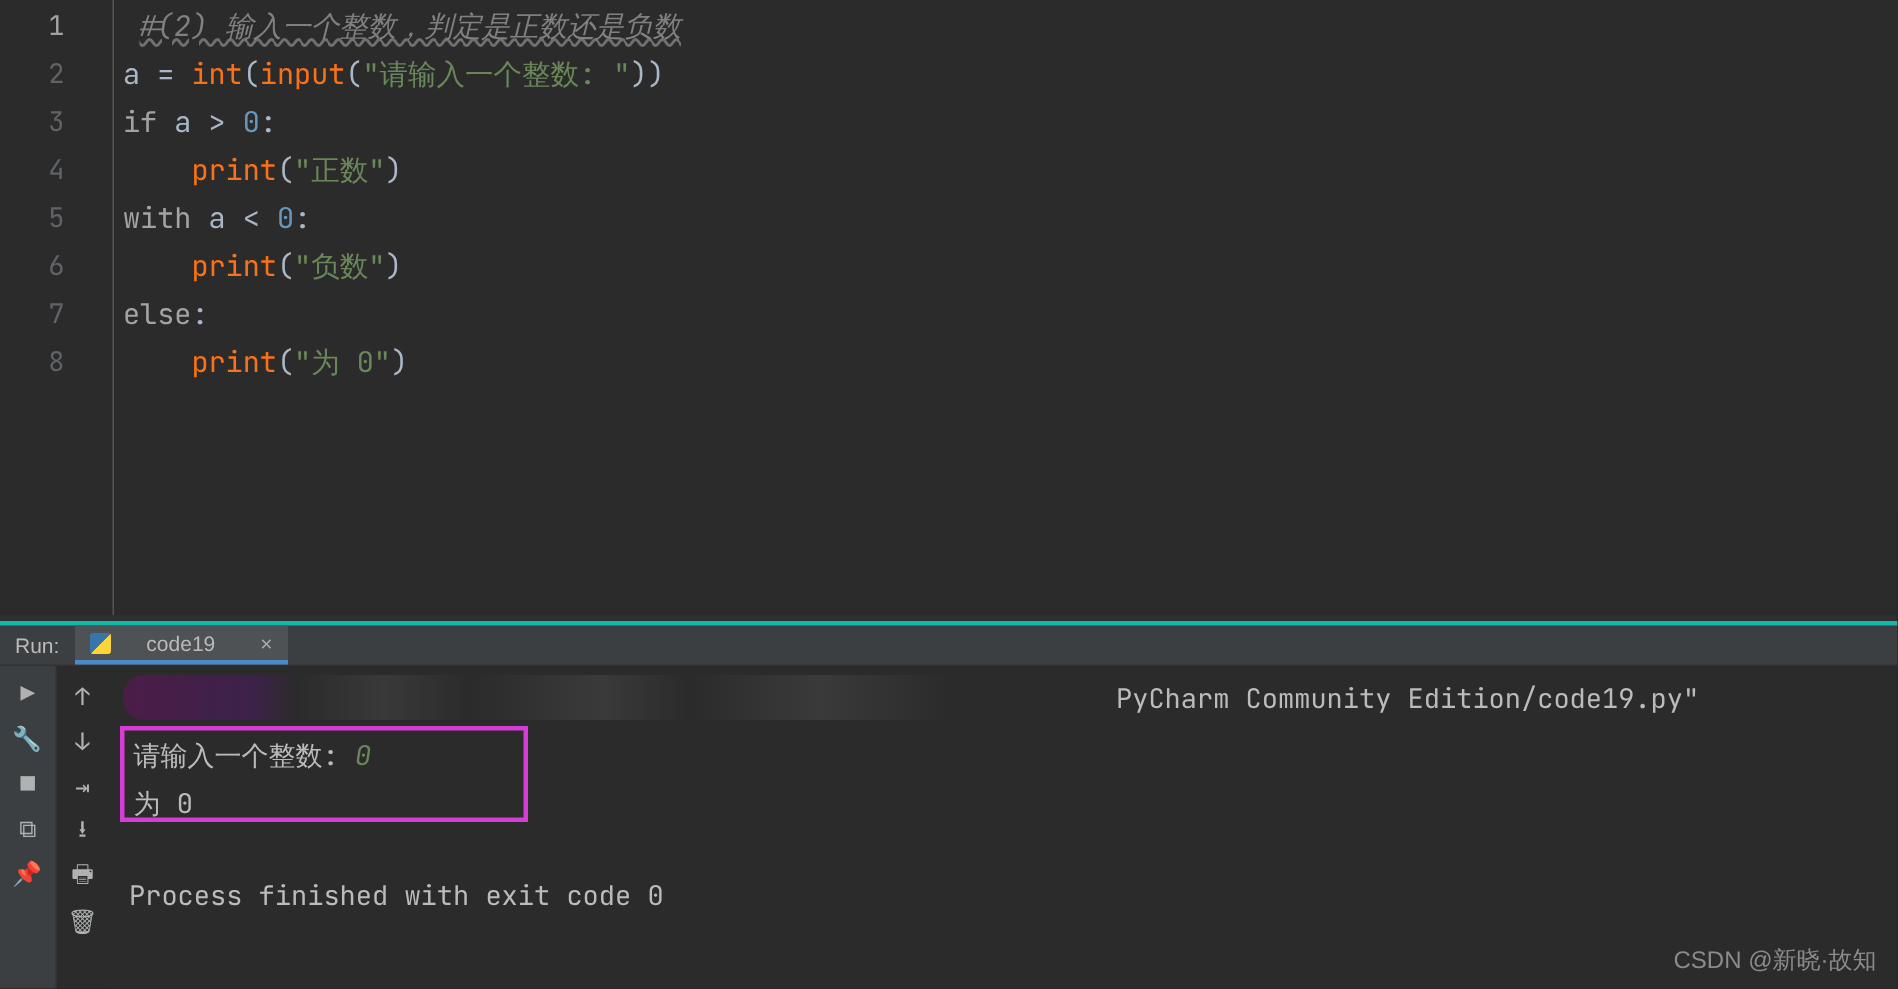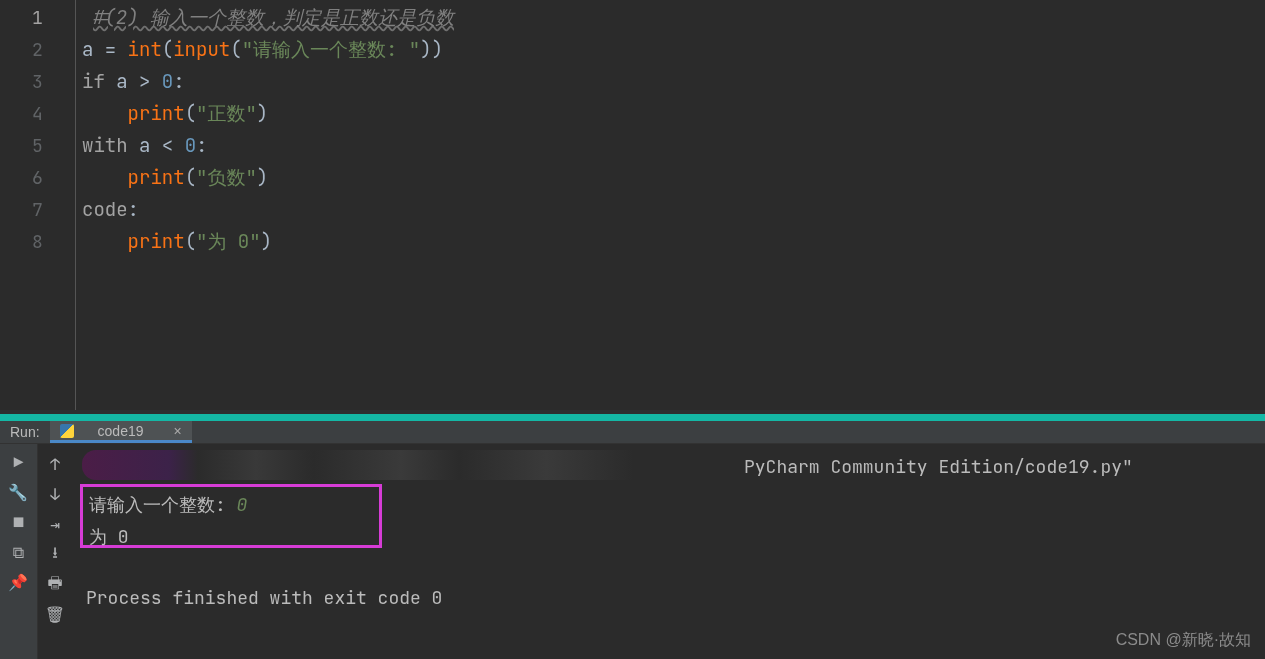--- a/index.html
+++ b/index.html
@@ -50,21 +50,21 @@
 .str { color: #6a8759; }
 .num { color: #6897bb; }
 
 .splitter { height: 4px; background: #2d2f30; }
 
 .run-bar {
   height: 30px;
   background: #3c3f41;
   display: flex;
   align-items: center;
-  border-top: 7px solid #14b8a6;
+  border-top: 3px solid #14b8a6;
   border-bottom: 1px solid #323232;
   font-family: "Segoe UI", sans-serif;
   font-size: 14px;
   color: #bbb;
 }
 .run-label { padding: 0 10px; }
 .run-tab {
   display: flex;
   align-items: center;
   background: #4e5254;
@@ -119,21 +119,21 @@
   position: absolute;
   left: 10px; top: 6px;
   width: 580px; height: 30px;
   background: linear-gradient(90deg, #4b1d47 0%, #3c2249 15%, #2b2b2b 20%, #393939 30%, #2b2b2b 40%, #3a3a3a 55%, #2b2b2b 65%, #3a3a3a 80%, #2b2b2b 95%);
   border-radius: 14px 4px 4px 14px;
 }
 .path-text { position: absolute; left: 672px; top: 7px; color: #bbb; }
 .highlight-box {
   position: absolute;
   left: 8px; top: 40px;
-  width: 302px; height: 64px;
+  width: 272px; height: 64px;
   border: 3px solid #d63cd6;
   padding-left: 6px;
   padding-top: 2px;
 }
 .console-line { color: #bbbbbb; }
 .user-input { color: #6a8759; font-style: italic; }
 .exit-line { position: absolute; left: 14px; top: 138px; color: #bbbbbb; }
 
 .watermark {
   position: absolute;
@@ -157,21 +157,21 @@
     <div class="ln">7</div>
     <div class="ln">8</div>
   </div>
   <div class="code-pane">
     <div class="line"><span class="comment underline">#(2) 输入一个整数，判定是正数还是负数</span></div>
     <div class="line"><span class="ident">a</span><span class="op"> = </span><span class="builtin">int</span><span class="paren">(</span><span class="builtin">input</span><span class="paren">(</span><span class="str">"请输入一个整数: "</span><span class="paren">))</span></div>
     <div class="line"><span class="kw">if</span><span class="ident"> a &gt; </span><span class="num">0</span><span class="op">:</span></div>
     <div class="line">    <span class="builtin">print</span><span class="paren">(</span><span class="str">"正数"</span><span class="paren">)</span></div>
     <div class="line"><span class="kw">with</span><span class="ident"> a &lt; </span><span class="num">0</span><span class="op">:</span></div>
     <div class="line">    <span class="builtin">print</span><span class="paren">(</span><span class="str">"负数"</span><span class="paren">)</span></div>
-    <div class="line"><span class="kw">code</span><span class="op">:</span></div>
+    <div class="line"><span class="kw">else</span><span class="op">:</span></div>
     <div class="line">    <span class="builtin">print</span><span class="paren">(</span><span class="str">"为 0"</span><span class="paren">)</span></div>
   </div>
 </div>
 
 <div class="splitter"></div>
 
 <div class="run-bar">
   <div class="run-label">Run:</div>
   <div class="run-tab">
     <span class="py-icon"></span>

